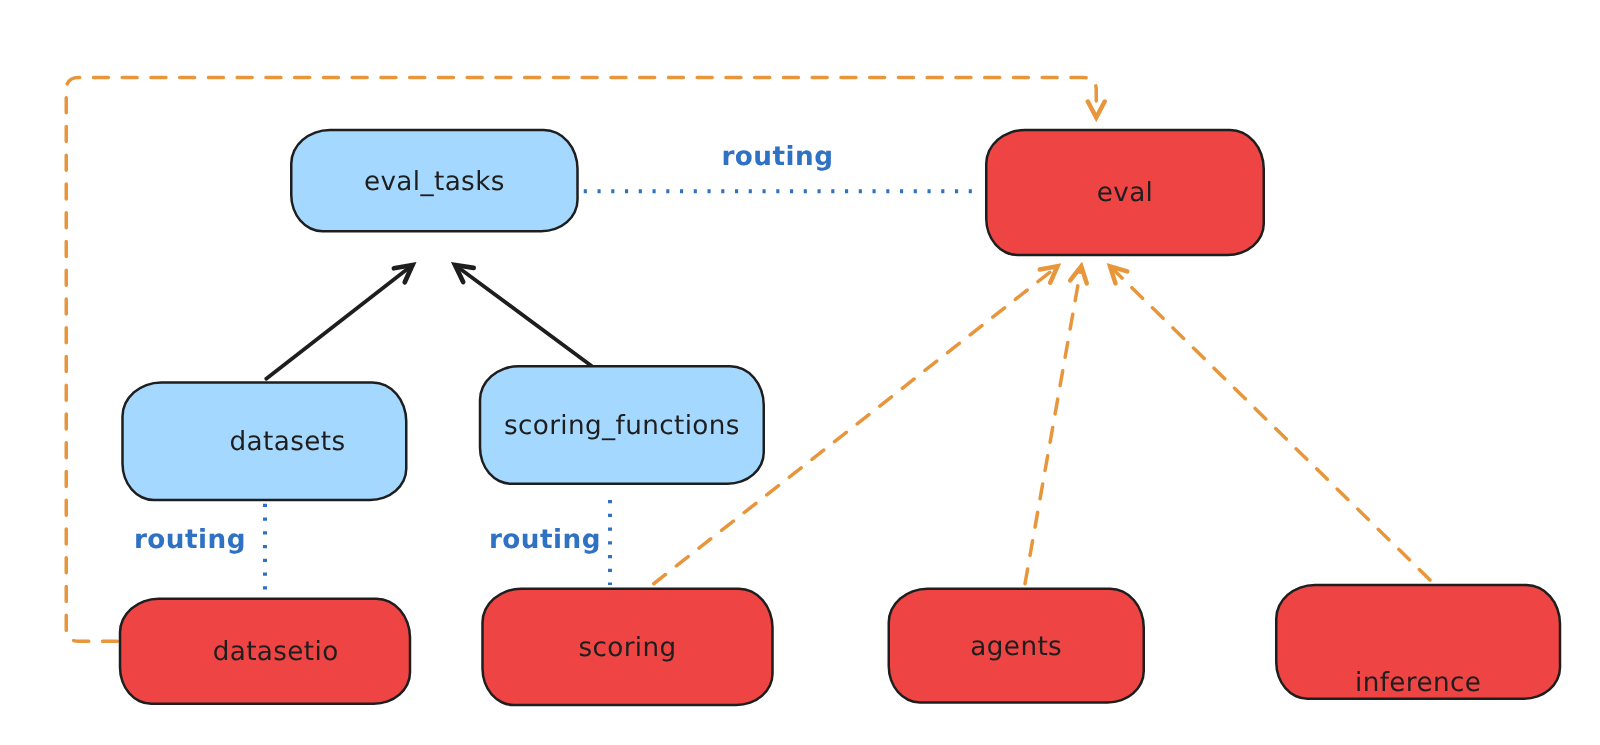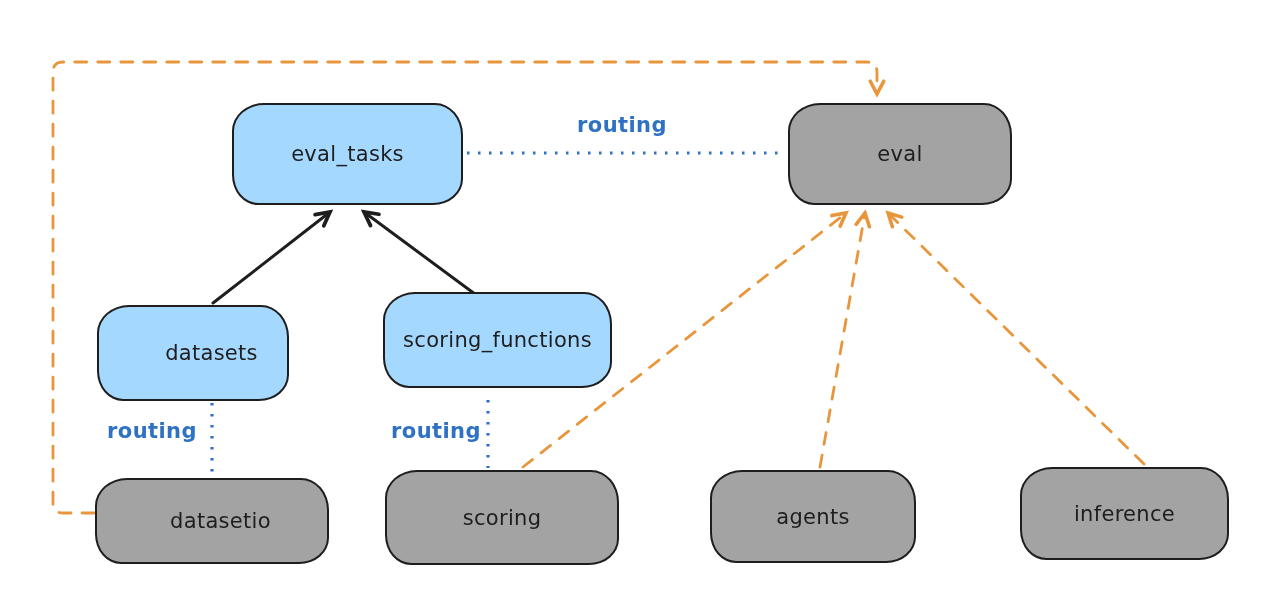--- a/index.html
+++ b/index.html
@@ -22,21 +22,21 @@
     border-radius: 32px 28px 30px 26px / 28px 32px 26px 30px;
     display: flex;
     align-items: center;
     justify-content: center;
     font-size: 21px;
     color: #1e1e1e;
     letter-spacing: 0.3px;
     box-sizing: border-box;
   }
   .node.blue  { background: #a5d8ff; }
-  .node.green { background: #a3a3a3; }
+  .node.green { background: #ef4444; }
   .edge-label {
     position: absolute;
     color: #2f72c4;
     font-size: 21px;
     font-weight: 600;
     letter-spacing: 0.4px;
     text-align: center;
   }
 </style>
 </head>
@@ -60,49 +60,49 @@
     <line x1="467" y1="153" x2="785" y2="153" stroke="#2f72c4" stroke-width="3.2" stroke-dasharray="2.5 8.5"></line>
     <line x1="212" y1="403" x2="212" y2="476" stroke="#2f72c4" stroke-width="3.2" stroke-dasharray="2.5 8.5"></line>
     <line x1="488" y1="400" x2="488" y2="468" stroke="#2f72c4" stroke-width="3.2" stroke-dasharray="2.5 8.5"></line>
 
     <path d="M 94 513 L 63 513 Q 53 513 53 503 L 53 72 Q 53 62 63 62 L 866 62 Q 877 62 877 72 L 877 94" fill="none" stroke="#e8963c" stroke-width="2.8" stroke-linecap="round" stroke-dasharray="12 11" marker-end="url(#arrowOrange)"></path>
     <line x1="523" y1="467" x2="846" y2="213" stroke="#e8963c" stroke-width="2.8" stroke-linecap="round" stroke-dasharray="12 11" marker-end="url(#arrowOrange)"></line>
     <line x1="820" y1="467" x2="865" y2="213" stroke="#e8963c" stroke-width="2.8" stroke-linecap="round" stroke-dasharray="12 11" marker-end="url(#arrowOrange)"></line>
     <line x1="1144" y1="464" x2="888" y2="213" stroke="#e8963c" stroke-width="2.8" stroke-linecap="round" stroke-dasharray="12 11" marker-end="url(#arrowOrange)"></line>
   </svg>
 
-  <div class="node blue" style="left:232px; top:103px; width:231px; height:102px;">
+  <div class="node blue" style="left:232px; top:103px; width:231px; height:83px;">
     <span>eval_tasks</span>
   </div>
 
   <div class="node green" style="left:788px; top:103px; width:224px; height:102px;">
     <span>eval</span>
   </div>
 
-  <div class="node blue" style="left:97px; top:305px; width:192px; height:96px;padding-left:37px;">
+  <div class="node blue" style="left:97px; top:305px; width:229px; height:96px;padding-left:37px;">
     <span>datasets</span>
   </div>
 
   <div class="node blue" style="left:383px; top:292px; width:229px; height:96px;text-align:right;">
     <span>scoring_functions</span>
   </div>
 
   <div class="node green" style="left:95px; top:478px; width:234px; height:86px;padding-left:17px;">
     <span>datasetio</span>
   </div>
 
   <div class="node green" style="left:385px; top:470px; width:234px; height:95px;">
     <span>scoring</span>
   </div>
 
   <div class="node green" style="left:710px; top:470px; width:206px; height:93px;">
     <span>agents</span>
   </div>
 
-  <div class="node green" style="left:1020px; top:467px; width:209px; height:93px;">
+  <div class="node green" style="left:1020px; top:467px; width:229px; height:93px;align-items:flex-end;">
     <span>inference</span>
   </div>
 
   <div class="edge-label" style="left:570px; top:113px; width:104px;">routing</div>
   <div class="edge-label" style="left:106px; top:419px; width:92px;">routing</div>
   <div class="edge-label" style="left:390px; top:419px; width:92px;">routing</div>
 
 </div>
 
 </body></html>

